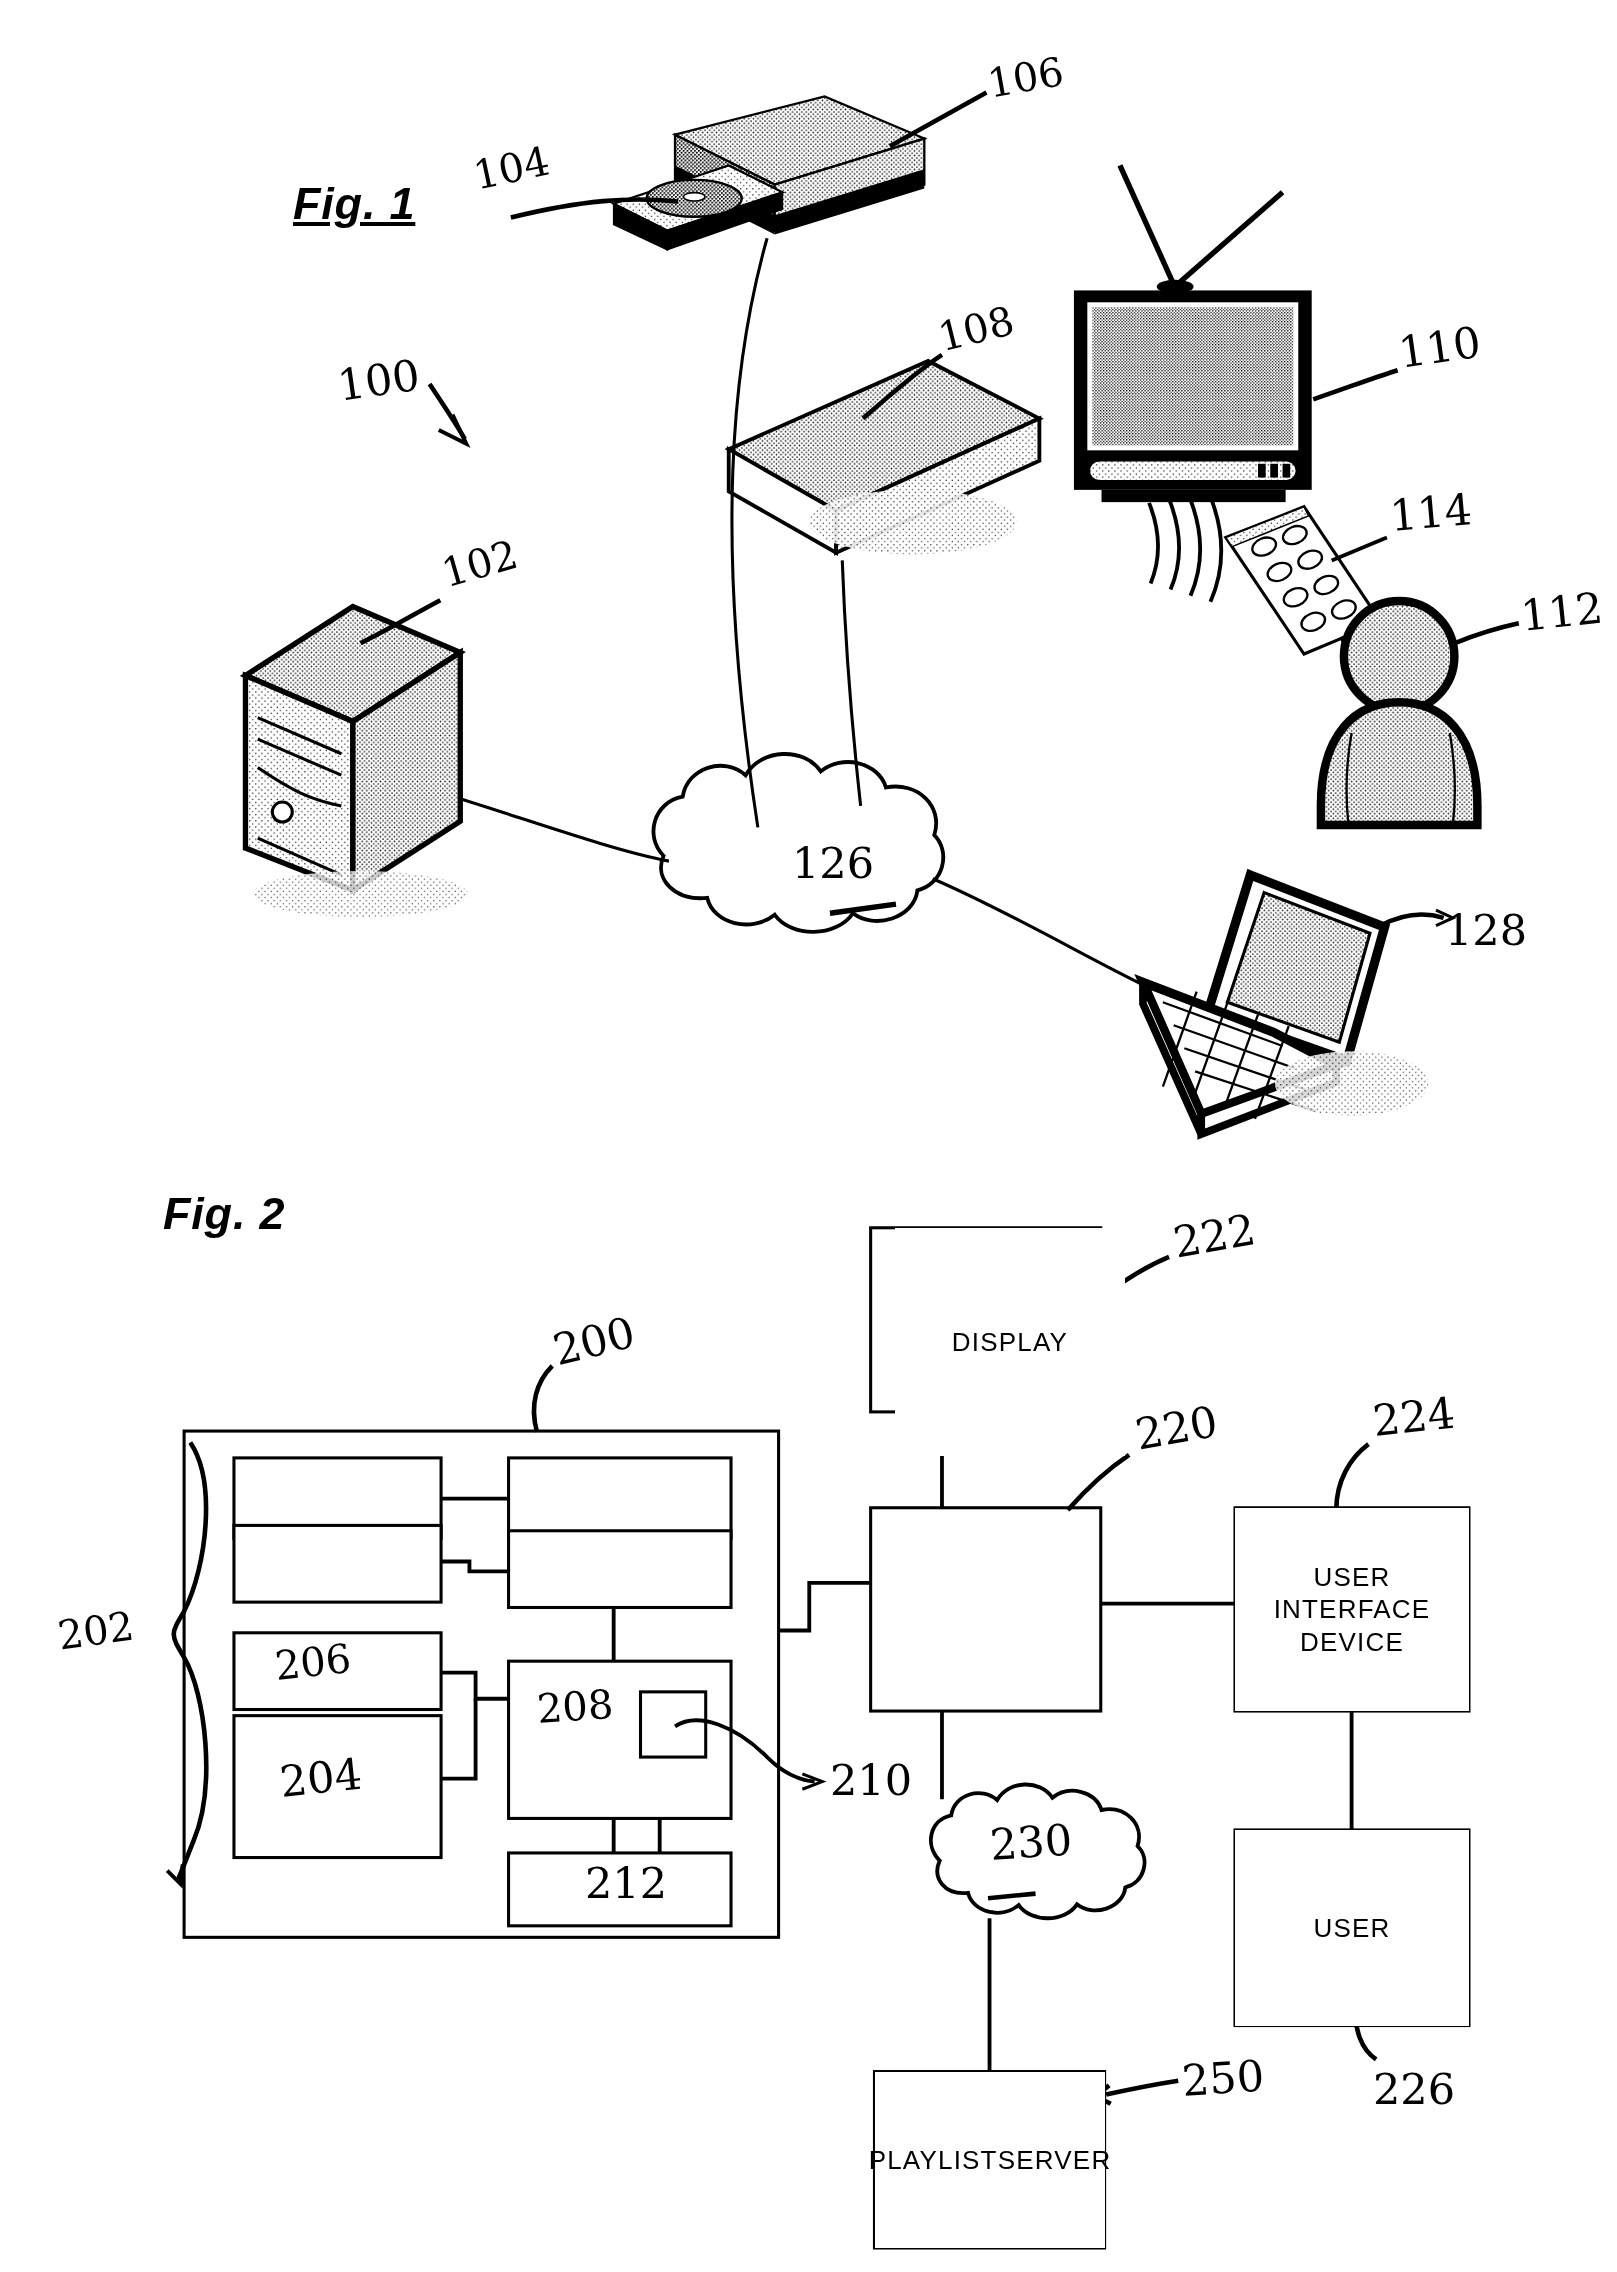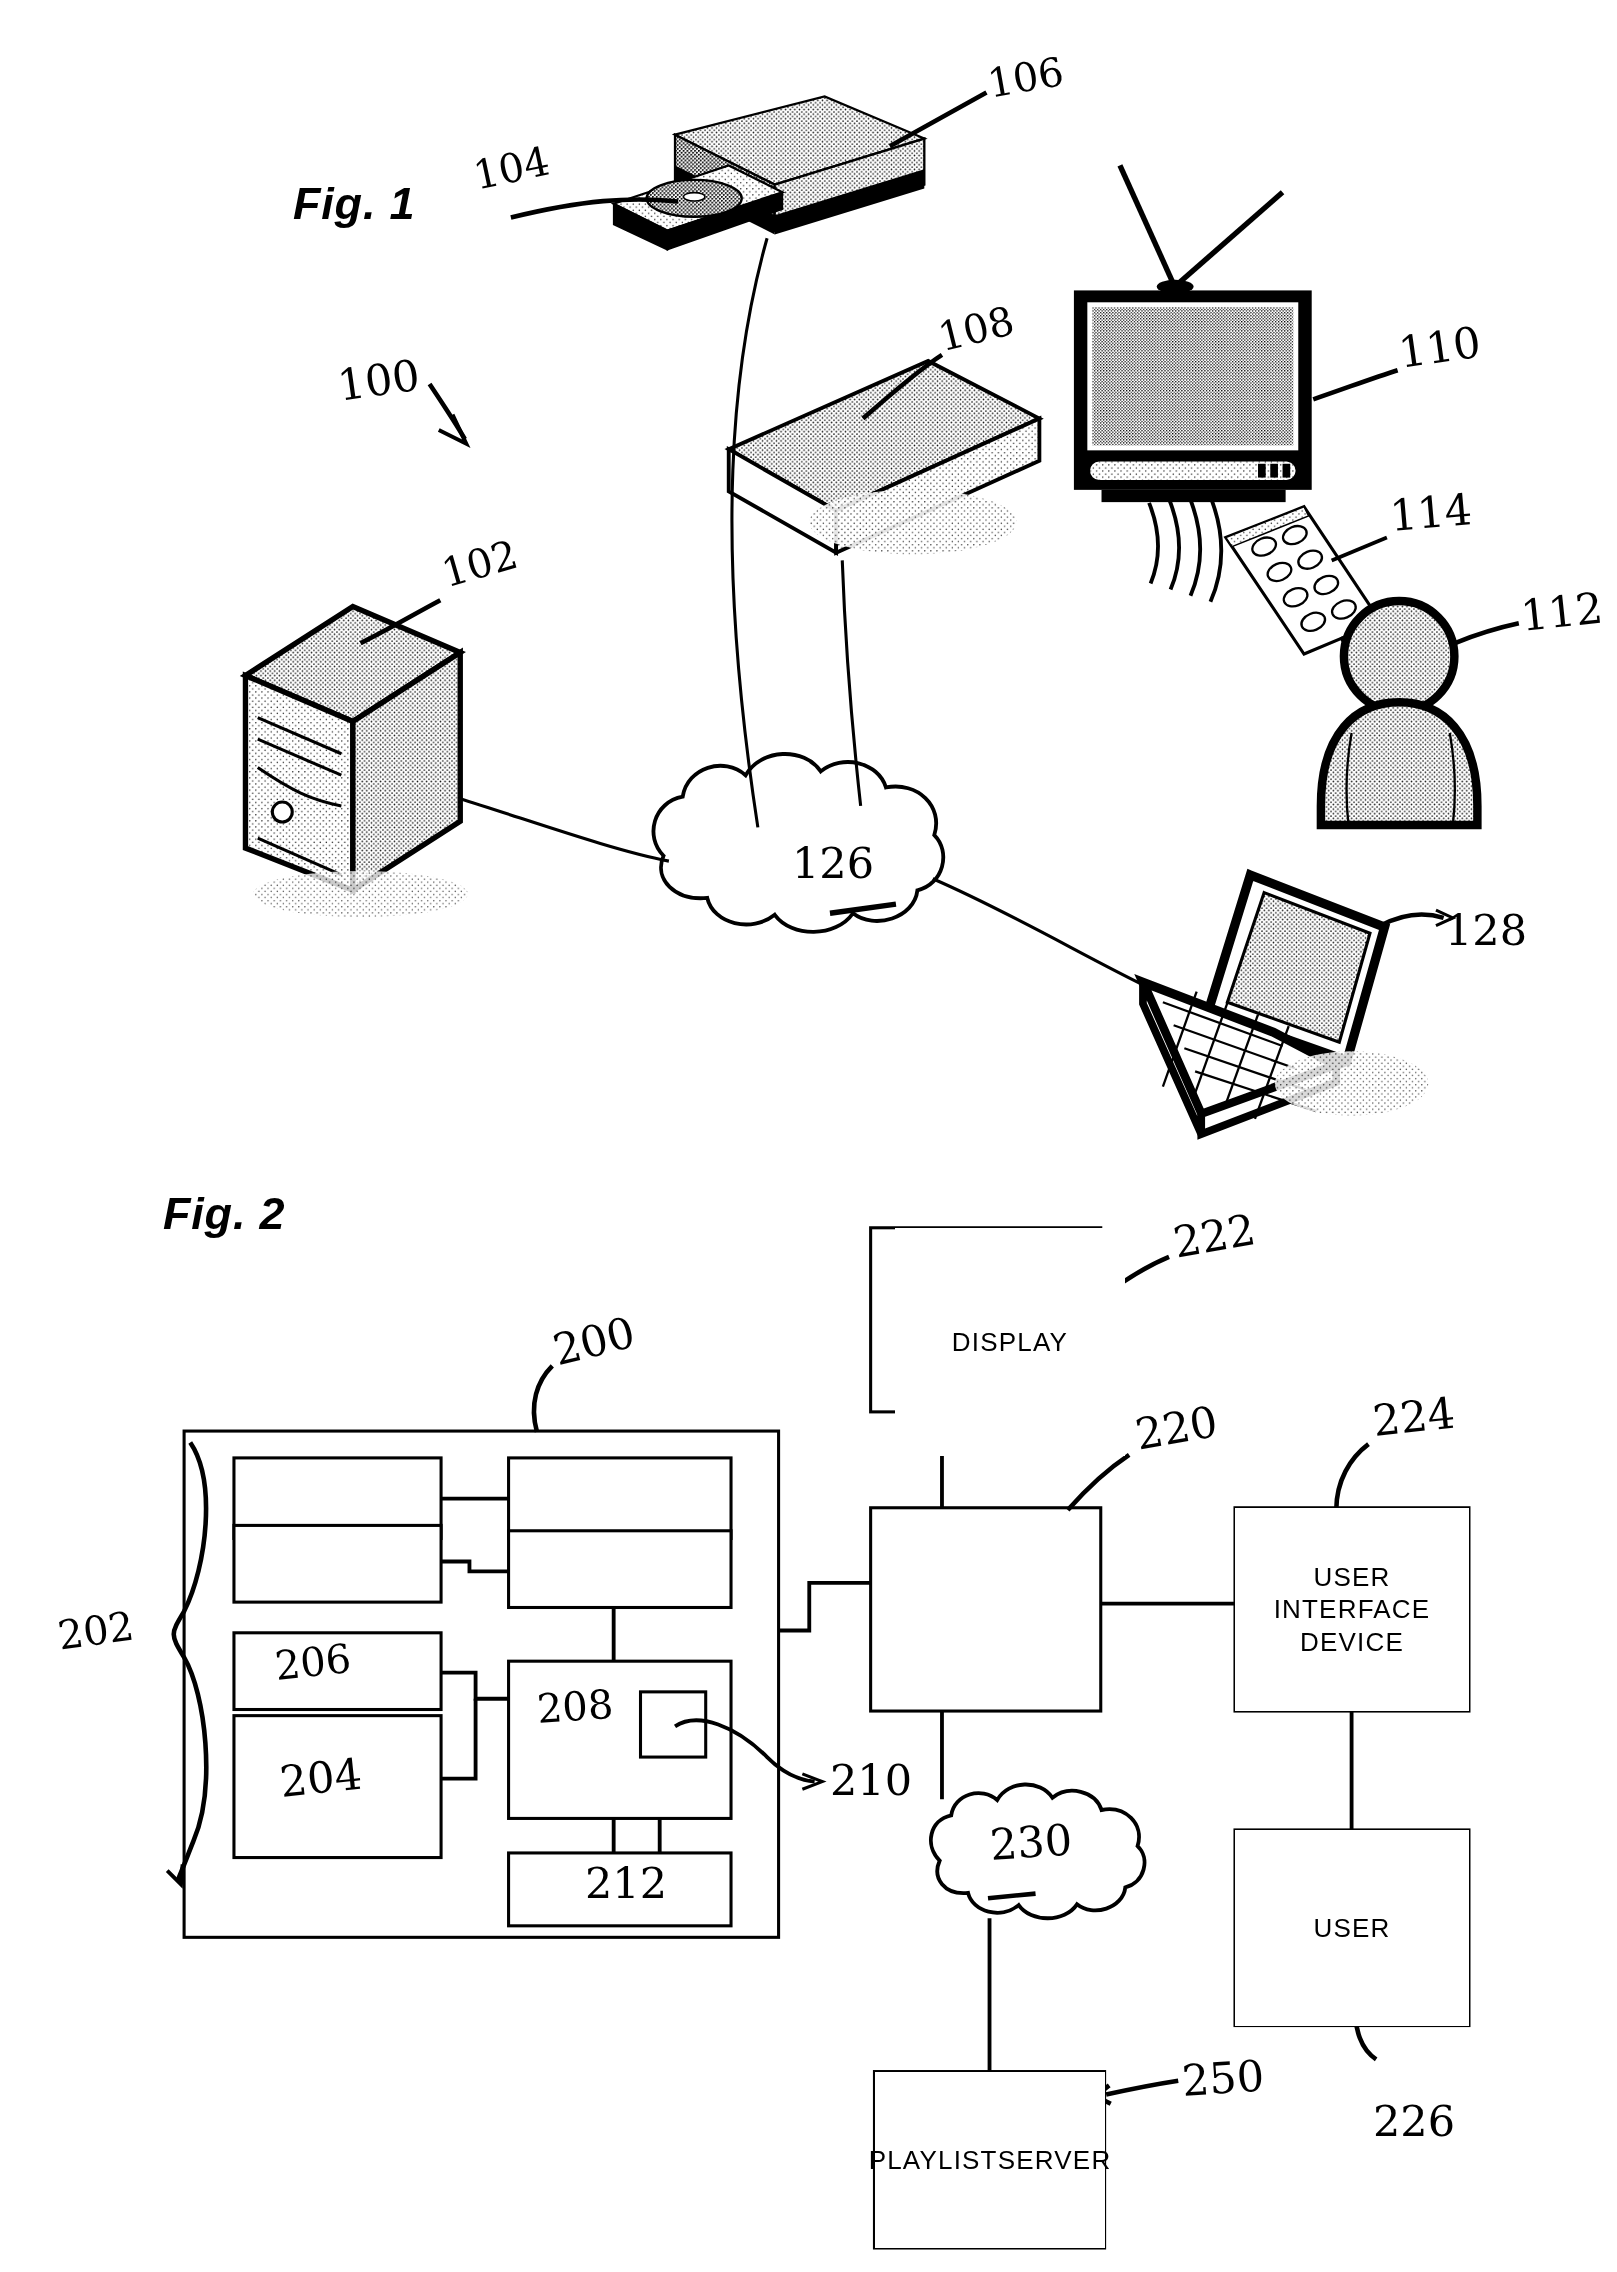--- a/index.html
+++ b/index.html
@@ -318,21 +318,21 @@
 
       <path d="M1742,1968 C1742,1930 1760,1900 1784,1882"></path>
 
       <path d="M1765,2600 C1765,2650 1776,2672 1794,2684"></path>
 
       <path d="M1442,2730 C1478,2722 1510,2716 1536,2712"></path>
       <path d="M1446,2718 L1428,2732 L1448,2742"></path>
     </g>
   </svg>
 
-  <div class="fig-title" style="left:293px; top:178px;">Fig. 1</div>
+  <div class="fig-title" style="left:293px; top:178px;text-decoration:underline;">Fig. 1</div>
 
   <div class="ref" style="left:474px; top:153px; transform:rotate(-12deg);">104</div>
   <div class="ref" style="left:988px; top:61px; transform:rotate(-10deg);">106</div>
   <div class="ref" style="left:939px; top:315px; transform:rotate(-14deg);">108</div>
   <div class="ref big" style="left:1399px; top:328px; transform:rotate(-8deg);">110</div>
   <div class="ref big" style="left:1521px; top:591px; transform:rotate(-6deg);">112</div>
   <div class="ref big" style="left:1390px; top:491px; transform:rotate(-5deg);">114</div>
   <div class="ref big" style="left:338px; top:361px; transform:rotate(-8deg);">100</div>
   <div class="ref" style="left:443px; top:551px; transform:rotate(-16deg);">102</div>
   <div class="ref big" style="left:792px; top:838px;">126</div>
@@ -343,21 +343,21 @@
   <div class="ref big" style="left:554px; top:1326px; transform:rotate(-14deg);">200</div>
   <div class="ref" style="left:58px; top:1613px; transform:rotate(-8deg);">202</div>
   <div class="ref big" style="left:280px; top:1757px; transform:rotate(-6deg);">204</div>
   <div class="ref" style="left:275px; top:1643px; transform:rotate(-6deg);">206</div>
   <div class="ref" style="left:537px; top:1686px; transform:rotate(-4deg);">208</div>
   <div class="ref big" style="left:830px; top:1755px;">210</div>
   <div class="ref big" style="left:585px; top:1858px;">212</div>
   <div class="ref big" style="left:1174px; top:1218px; transform:rotate(-10deg);">222</div>
   <div class="ref big" style="left:1136px; top:1410px; transform:rotate(-10deg);">220</div>
   <div class="ref big" style="left:1373px; top:1396px; transform:rotate(-6deg);">224</div>
-  <div class="ref big" style="left:1373px; top:2064px;margin-top:32px;">226</div>
+  <div class="ref big" style="left:1373px; top:2064px;">226</div>
   <div class="ref big" style="left:990px; top:1820px; transform:rotate(-4deg);">230</div>
   <div class="ref big" style="left:1182px; top:2056px; transform:rotate(-4deg);">250</div>
 
   <div class="blk" style="left:871px; top:1228px; width:230px; height:228px; border:none;margin-left:24px;">
     <span>DISPLAY</span>
   </div>
 
 
   <div class="blk" style="left:1235px; top:1508px; width:234px; height:203px; border:none; flex-direction:column;">
     <span>USER</span>

